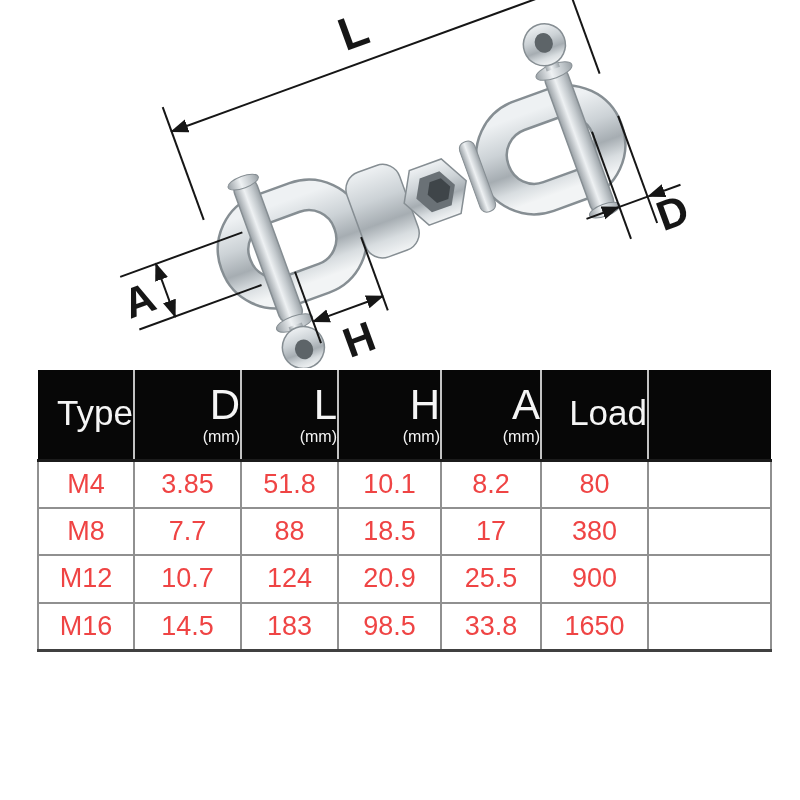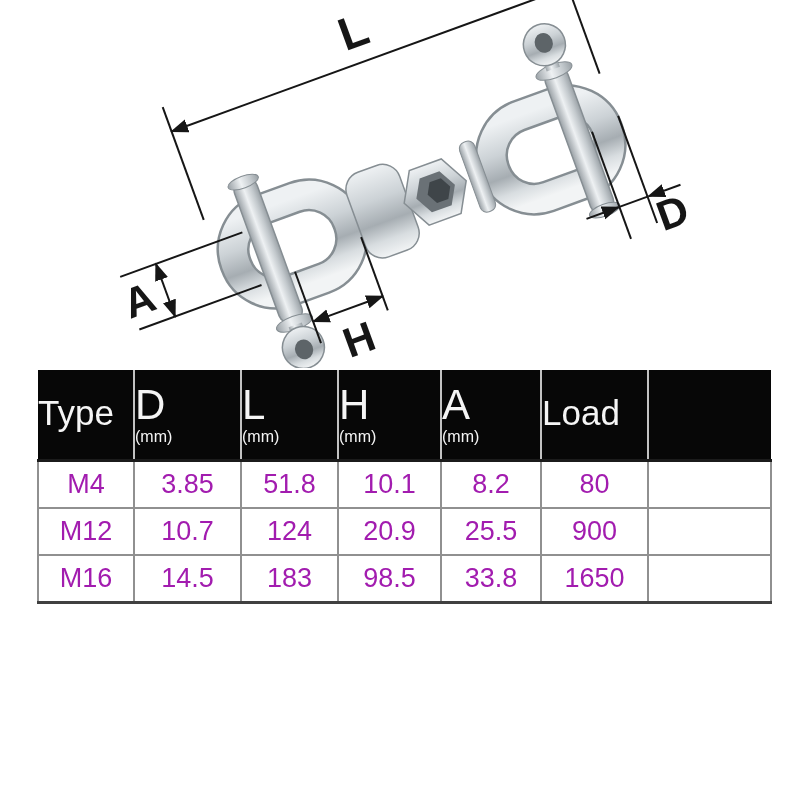--- a/index.html
+++ b/index.html
@@ -27,30 +27,30 @@
   table.spec tbody tr { height: 47.5px; }
   table.spec th {
     background: #070707;
     color: #f5f5f5;
     font-weight: 400;
     vertical-align: middle;
     padding: 0;
   }
   table.spec th + th { border-left: 2px solid #c2c2c2; }
   table.spec thead { border-bottom: 3px solid #1b1b1b; }
-  .h-stack { display: flex; flex-direction: column; align-items: flex-start; justify-content: center; line-height: 1.02; }
+  .h-stack { display: flex; flex-direction: column; align-items: flex-end; justify-content: center; line-height: 1.02; }
   .h-label { font-size: 42px; }
   th.small-head .h-label { font-size: 35px; }
   .h-unit { font-size: 16px; margin-top: 2px; }
   table.spec td {
     border: 2px solid #909090;
     text-align: center;
     vertical-align: middle;
     font-size: 27px;
-    color: #a21caf;
+    color: #ef4444;
     padding: 0;
   }
   table.spec tbody tr:last-child td { border-bottom: 3px solid #404040; }
 </style>
 </head>
 <body>
 
 <div class="stage">
 
   <div class="diagram">
@@ -194,20 +194,29 @@
         <tr>
           <td>M4</td>
           <td>3.85</td>
           <td>51.8</td>
           <td>10.1</td>
           <td>8.2</td>
           <td>80</td>
           <td></td>
         </tr>
         <tr>
+          <td>M8</td>
+          <td>7.7</td>
+          <td>88</td>
+          <td>18.5</td>
+          <td>17</td>
+          <td>380</td>
+          <td></td>
+        </tr>
+        <tr>
           <td>M12</td>
           <td>10.7</td>
           <td>124</td>
           <td>20.9</td>
           <td>25.5</td>
           <td>900</td>
           <td></td>
         </tr>
         <tr>
           <td>M16</td>

